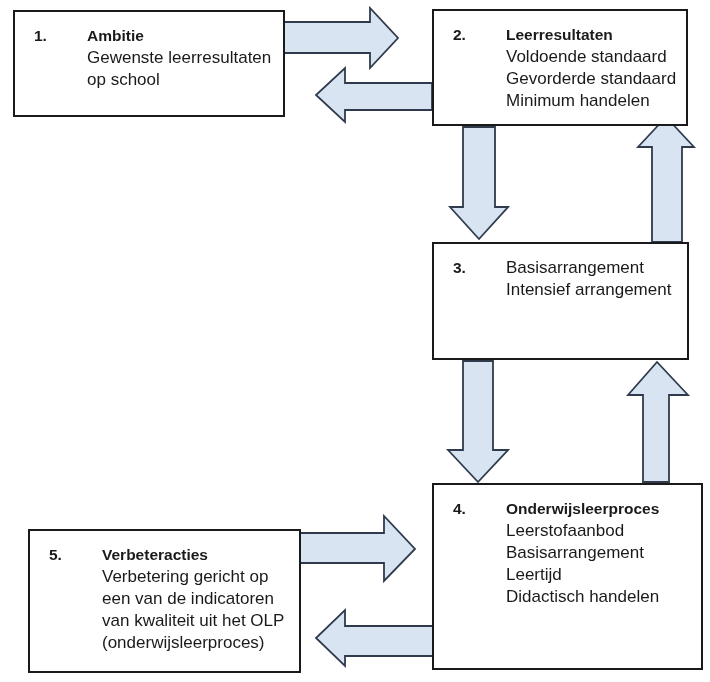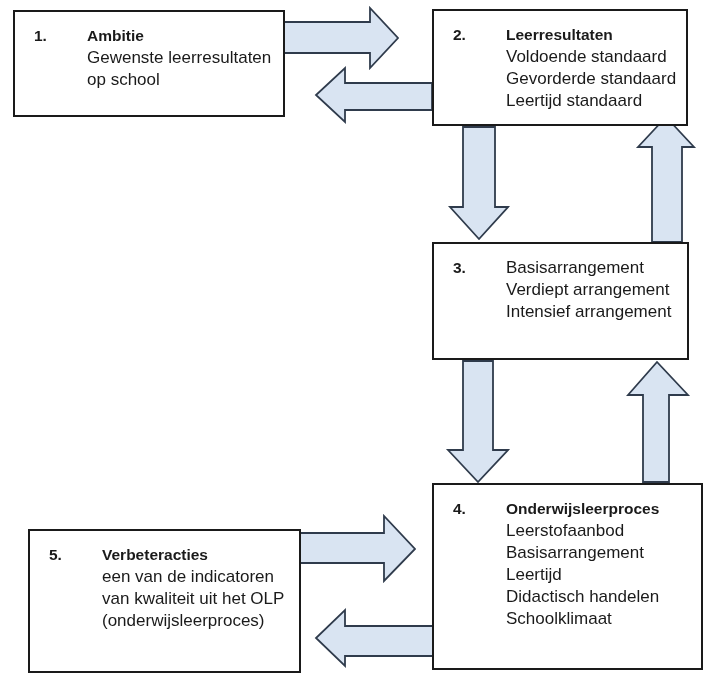--- a/index.html
+++ b/index.html
@@ -84,48 +84,47 @@
       <div class="line">op school</div>
     </div>
   </div>
 
   <div class="box" id="box2">
     <div class="num">2.</div>
     <div class="content">
       <div class="title">Leerresultaten</div>
       <div class="line">Voldoende standaard</div>
       <div class="line">Gevorderde standaard</div>
-      <div class="line">Leertijd standaard</div>
+      <div class="line">Minimum handelen</div>
     </div>
   </div>
 
   <div class="box" id="box3">
     <div class="num">3.</div>
     <div class="content">
       <div class="line">Basisarrangement</div>
-      <div class="line">Verdiept arrangement</div>
       <div class="line">Intensief arrangement</div>
     </div>
   </div>
 
   <div class="box" id="box4">
     <div class="num">4.</div>
     <div class="content">
       <div class="title">Onderwijsleerproces</div>
       <div class="line">Leerstofaanbod</div>
       <div class="line">Basisarrangement</div>
       <div class="line">Leertijd</div>
       <div class="line">Didactisch handelen</div>
-      <div class="line">Schoolklimaat</div>
     </div>
   </div>
 
   <div class="box" id="box5">
     <div class="num">5.</div>
     <div class="content">
       <div class="title">Verbeteracties</div>
+      <div class="line">Verbetering gericht op</div>
       <div class="line">een van de indicatoren</div>
       <div class="line">van kwaliteit uit het OLP</div>
       <div class="line">(onderwijsleerproces)</div>
     </div>
   </div>
 
 </div>
 
 </body></html>

